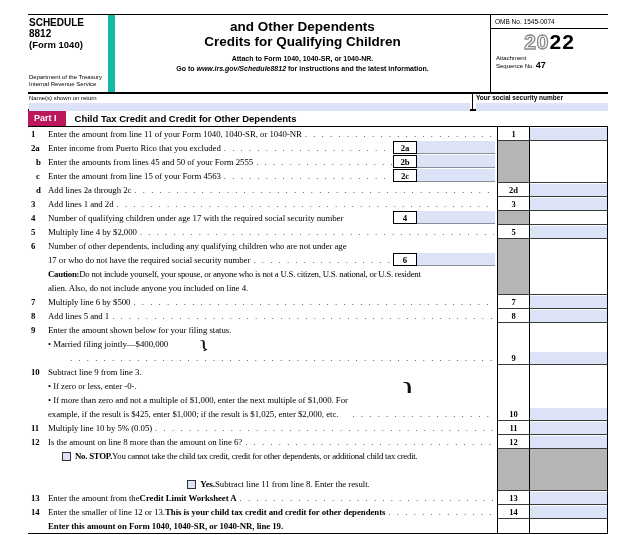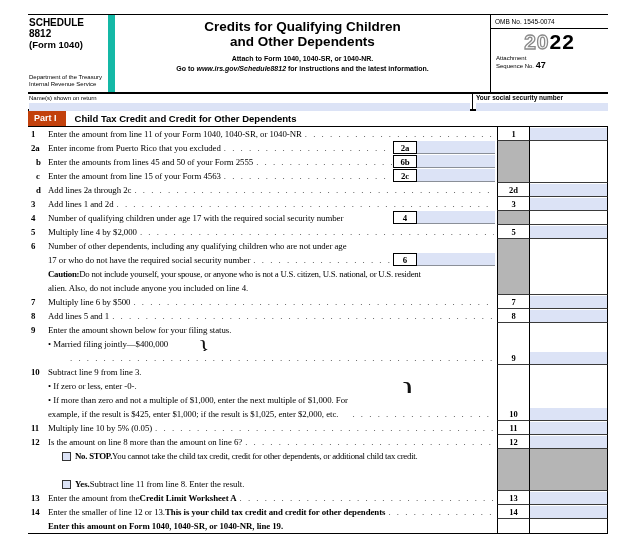--- a/index.html
+++ b/index.html
@@ -28,21 +28,21 @@
   
   .namerow{ display:flex; border-bottom:2px solid #000; height:17px; box-sizing:border-box; }
   .name-cell{ flex:1; padding:1px 2px 0 1px; }
   .ssn-cell{ width:136px; box-sizing:border-box; border-left:1px solid #000; padding:1px 0 0 3px; }
   .small-label{ font-size:6px; line-height:6.5px; }
   .ssn-cell .small-label{ font-weight:bold; font-size:6.5px; }
   .input-strip{ background:var(--blue); height:8px; margin-top:1px; }
 
   
   .partbar{ display:flex; align-items:stretch; border-bottom:1.5px solid #000; height:15px; }
-  .part-label{ background:#c2410c; color:#fff; font-weight:bold; font-size:9px; display:flex; align-items:center; padding:0 9px 1px 6px; margin-right:9px; }
+  .part-label{ background:#be185d; color:#fff; font-weight:bold; font-size:9px; display:flex; align-items:center; padding:0 9px 1px 6px; margin-right:9px; }
   .part-title{ font-weight:bold; font-size:9.5px; line-height:15px; }
 
   
   .row{ display:flex; height:14px; line-height:14px; font-family:"Liberation Serif","DejaVu Serif",serif; font-size:8.8px; letter-spacing:-0.05px; }
   .row.tight{ letter-spacing:-0.25px; }
   .c-num{ width:20px; box-sizing:border-box; padding-left:3px; font-weight:bold; flex:none; }
   .c-num.sub{ padding-left:8px; }
   .c-text{ flex:1; display:flex; overflow:hidden; white-space:nowrap; position:relative; padding-right:2px; }
   .b{ font-weight:bold; }
   .dots{ flex:1; overflow:hidden; white-space:nowrap; color:#222; letter-spacing:2px; margin:0 1px 0 3px; }
@@ -70,22 +70,22 @@
     <div class="hdr-left">
       <div class="sched">SCHEDULE 8812</div>
       <div class="formno">(Form 1040)</div>
       <div class="dept">
         <div>Department of the Treasury</div>
         <div>Internal Revenue Service</div>
       </div>
     </div>
     <div class="hdr-center">
       <div class="title">
+        <div>and Other Dependents</div>
         <div>Credits for Qualifying Children</div>
-        <div>and Other Dependents</div>
       </div>
       <div class="attach">Attach to Form 1040, 1040-SR, or 1040-NR.</div>
       <div class="goto"><span>Go to </span><span class="lnk">www.irs.gov/Schedule8812</span><span> for instructions and the latest information.</span></div>
     </div>
     <div class="hdr-right">
       <div class="omb">OMB No. 1545-0074</div>
       <div class="year"><span class="year-outline">20</span><span>22</span></div>
       <div class="attachment">
         <div>Attachment</div>
         <div><span>Sequence No. </span><span class="no">47</span></div>
@@ -128,21 +128,21 @@
           <span class="ifield"></span>
         </div>
         <div class="c-rno bg-gray"></div>
         <div class="c-amt"></div>
       </div>
       <div class="row">
         <div class="c-num sub">b</div>
         <div class="c-text">
           <span>Enter the amounts from lines 45 and 50 of your Form 2555</span>
           <span class="dots"> . . . . . . . . . . . . . . . . . . . . . . . . . . . . . . . . . . . . . . . . . . . . . . . . . . . . . . . . . . . . . . . . . . . . . . . . . . . . . . . . . . . . . . . . . .</span>
-          <span class="ibox">6b</span>
+          <span class="ibox">2b</span>
           <span class="ifield"></span>
         </div>
         <div class="c-rno bg-gray"></div>
         <div class="c-amt"></div>
       </div>
       <div class="row">
         <div class="c-num sub">c</div>
         <div class="c-text">
           <span>Enter the amount from line 15 of your Form 4563</span>
           <span class="dots"> . . . . . . . . . . . . . . . . . . . . . . . . . . . . . . . . . . . . . . . . . . . . . . . . . . . . . . . . . . . . . . . . . . . . . . . . . . . . . . . . . . . . . . . . . .</span>
@@ -334,21 +334,21 @@
       <div class="row">
         <div class="c-num"></div>
         <div class="c-text" style="padding-left: 26px; margin-top: 47px;">
           <span>Skip Parts II-A and II-B. Enter -0- on lines 14 and 27.</span>
         </div>
         <div class="c-rno bg-gray"></div>
         <div class="c-amt bg-gray"></div>
       </div>
       <div class="row">
         <div class="c-num"></div>
-        <div class="c-text" style="padding-left: 14px;">
+        <div class="c-text" style="padding-left: 14px; justify-content: center;">
           <span class="checkbox"></span>
           <span class="b">Yes. </span>
           <span>Subtract line 11 from line 8. Enter the result.</span>
         </div>
         <div class="c-rno bg-gray bb"></div>
         <div class="c-amt bg-gray bb"></div>
       </div>
       <div class="row">
         <div class="c-num">13</div>
         <div class="c-text">

